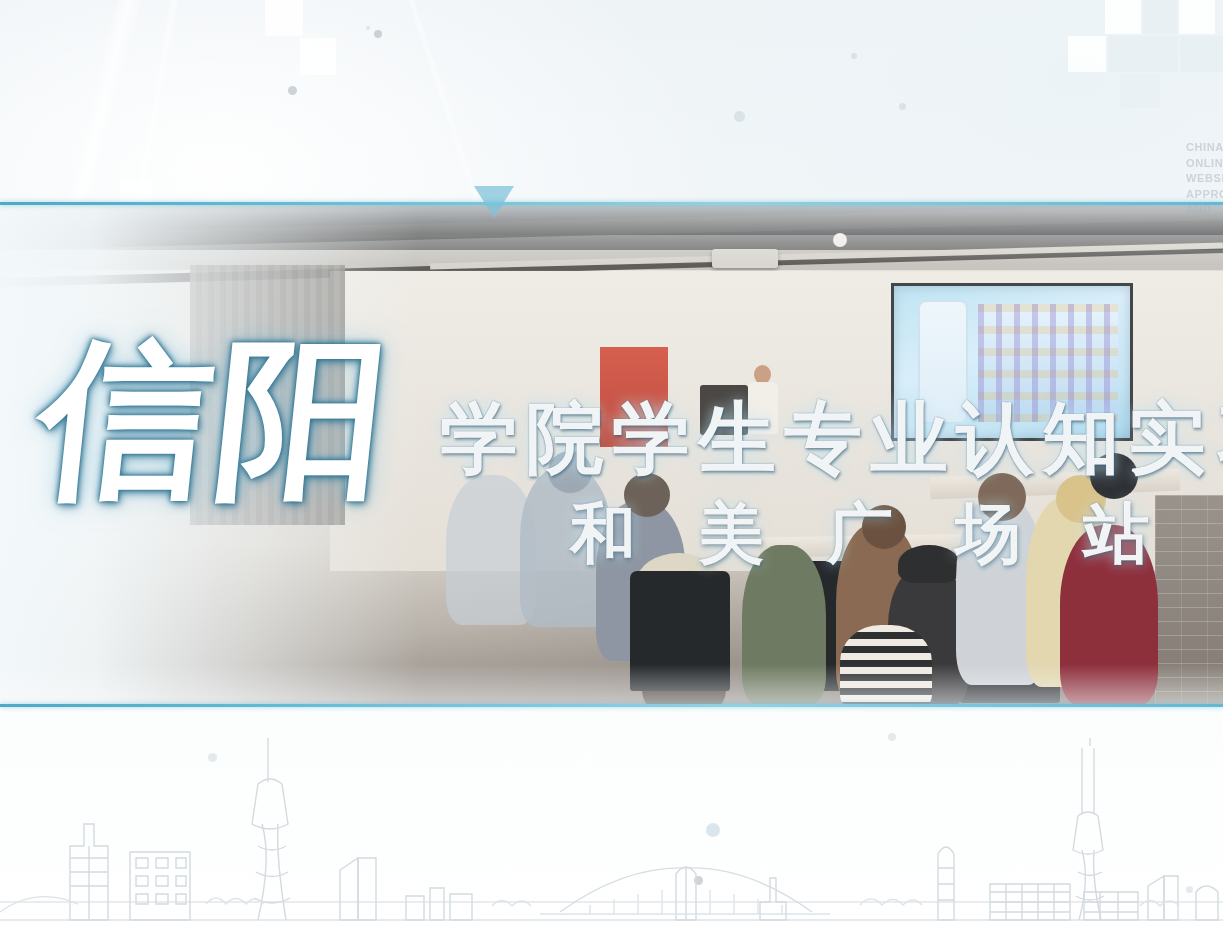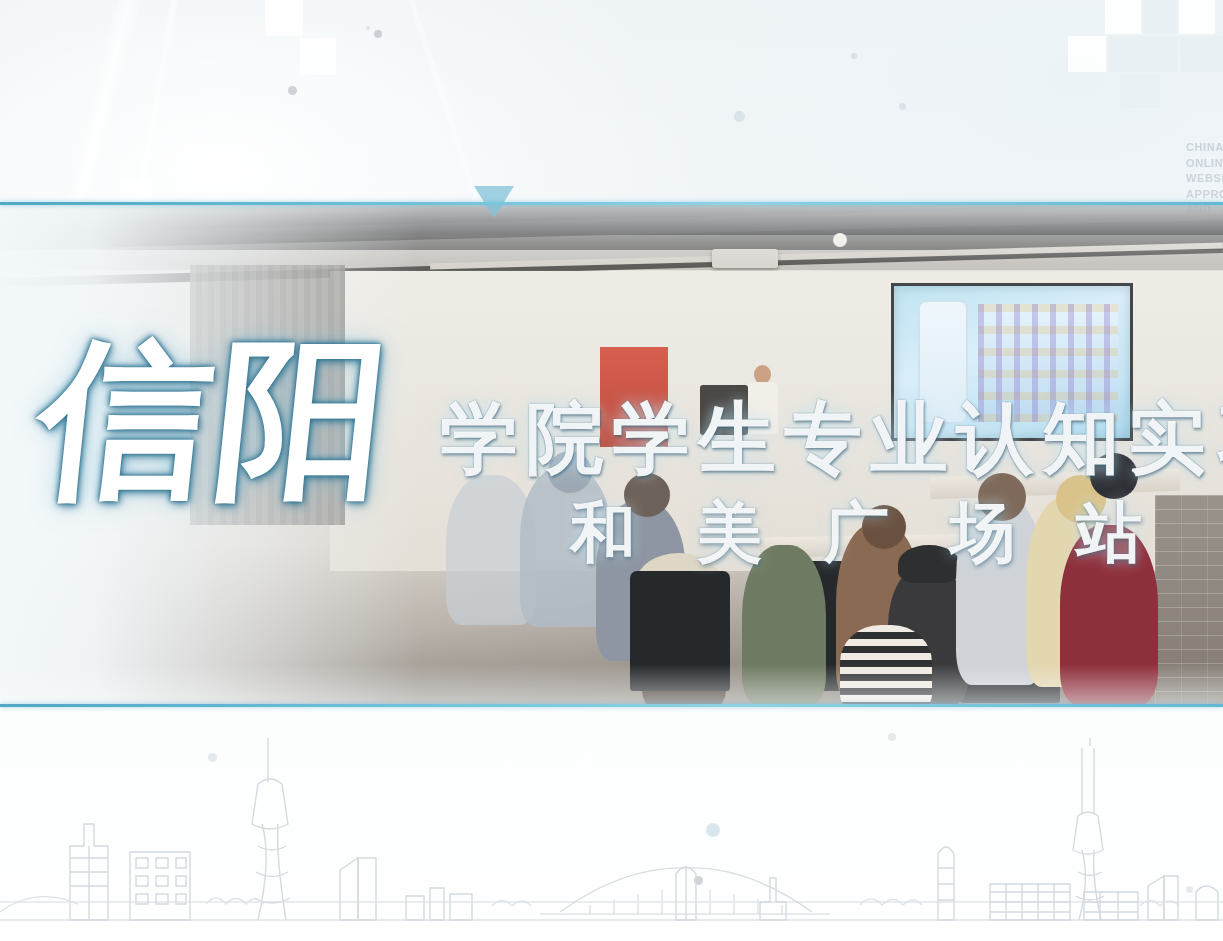--- a/index.html
+++ b/index.html
@@ -89,21 +89,21 @@
     white-space:nowrap;transform:skewX(-6deg);
   }
   .subtitle-1{position:absolute;left:440px;top:392px;width:760px;height:95px;
     font-family:"DejaVu Serif","Liberation Serif",serif;
     font-size:78px;line-height:92px;letter-spacing:8px;font-weight:600;
     color:rgba(255,255,255,.93);white-space:nowrap;
     text-shadow:0 0 1px rgba(55,95,120,.9), 1px 2px 3px rgba(40,80,105,.55),
                 0 0 14px rgba(190,225,240,.75);
   }
   .subtitle-2{position:absolute;left:570px;top:492px;width:460px;height:90px;
-    font-family:Liberation Serif, serif;
+    font-family:Liberation Sans, sans-serif;
     font-size:66px;line-height:82px;letter-spacing:22px;font-weight:600;
     color:rgba(255,255,255,.92);white-space:nowrap;
     text-shadow:0 0 1px rgba(70,105,125,.8), 1px 2px 4px rgba(45,85,110,.5),
                 0 0 14px rgba(200,230,242,.7);
   }
 
   
   .watermark{position:absolute;left:1186px;top:140px;width:90px;
     font-size:11px;line-height:15.5px;letter-spacing:.6px;font-weight:600;
     color:rgba(170,180,190,.5);white-space:nowrap;}

